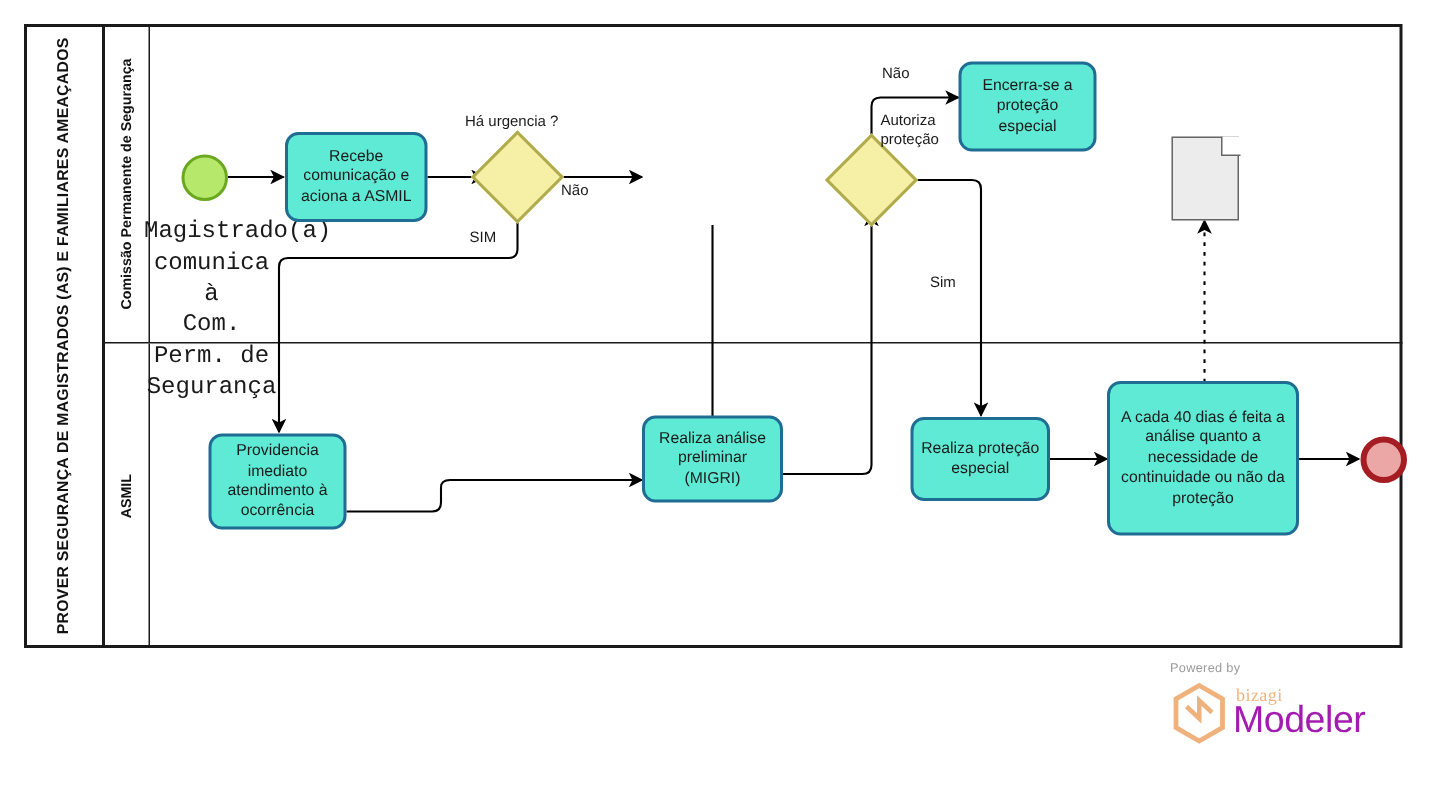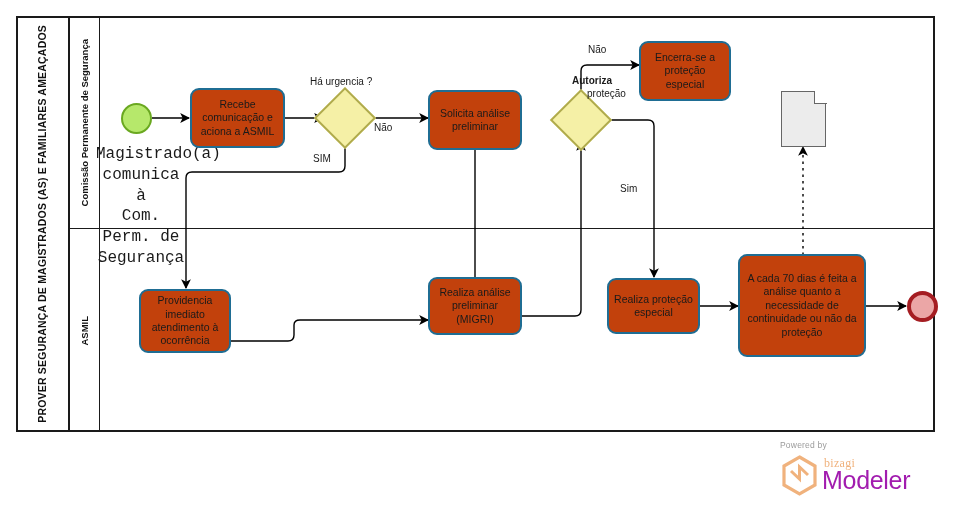--- a/index.html
+++ b/index.html
@@ -22,21 +22,21 @@
   .lane-top{top:0;width:865px;height:211px;border-bottom:1.5px solid #1a1a1a;}
   .lane-bottom{top:211px;width:865px;height:203px;}
   .lane-header{position:absolute;left:0;top:0;width:30px;height:100%;
         border-right:1.5px solid #1a1a1a;box-sizing:border-box;
         display:flex;align-items:center;justify-content:center;}
   .lane-header .vtext{writing-mode:vertical-rl;transform:rotate(180deg);
         font-size:9.5px;font-weight:bold;color:#111;white-space:nowrap;}
 
   
   .task{position:absolute;box-sizing:border-box;
-        background:#c2410c;border:2px solid #1f6d93;border-radius:9px;
+        background:#5eead4;border:2px solid #1f6d93;border-radius:9px;
         display:flex;align-items:center;justify-content:center;
         text-align:center;font-size:10.5px;color:#1a1a1a;line-height:1.28;
         padding:3px 5px;}
   .start-event{position:absolute;width:31px;height:31px;border-radius:50%;
         background:#b6e86b;border:2px solid #6aa820;box-sizing:border-box;}
   .end-event{position:absolute;width:31px;height:31px;border-radius:50%;
         background:#eba6a6;border:4px solid #a51d22;box-sizing:border-box;}
   .gateway{position:absolute;width:44px;height:44px;
         background:#f5f0a6;border:2px solid #b0ab4d;box-sizing:border-box;
         transform:rotate(45deg);}
@@ -129,41 +129,40 @@
     <div>Segurança</div>
   </div>
 
   <div class="task" style="left:190px;top:88px;width:95px;height:60px;">Recebe comunicação e aciona a ASMIL</div>
 
   <div class="gateway" style="left:323px;top:96px;"></div>
   <div class="flow-label" style="left:310px;top:76px;">Há urgencia ?</div>
   <div class="flow-label" style="left:313px;top:153px;">SIM</div>
   <div class="flow-label" style="left:374px;top:122px;">Não</div>
 
-  <div class="task" style="left:428px;top:90px;width:94px;height:60px;">Solicita análise preliminar</div>
 
   <div class="gateway" style="left:559px;top:98px;"></div>
   <div class="flow-label" style="left:588px;top:44px;">Não</div>
-  <div class="flow-label" style="left:572px;top:75px;font-weight:bold;">Autoriza</div>
+  <div class="flow-label" style="left:587px;top:75px;">Autoriza</div>
   <div class="flow-label" style="left:587px;top:88px;">proteção</div>
   <div class="flow-label" style="left:620px;top:183px;">Sim</div>
 
   <div class="task" style="left:639px;top:41px;width:92px;height:60px;">Encerra-se a proteção especial</div>
 
   <div class="data-object" style="left:781px;top:91px;">
     <span class="fold"></span>
   </div>
 
   <div class="task" style="left:139px;top:289px;width:92px;height:64px;">Providencia imediato atendimento à ocorrência</div>
 
   <div class="task" style="left:607px;top:278px;width:93px;height:56px;">Realiza proteção especial</div>
 
   <div class="task" style="left:428px;top:277px;width:94px;height:58px;">Realiza análise preliminar (MIGRI)</div>
 
-  <div class="task" style="left:738px;top:254px;width:128px;height:103px;">A cada 70 dias é feita a análise quanto a necessidade de continuidade ou não da proteção</div>
+  <div class="task" style="left:738px;top:254px;width:128px;height:103px;">A cada 40 dias é feita a análise quanto a necessidade de continuidade ou não da proteção</div>
 
   <div class="end-event" style="left:907px;top:291px;"></div>
 
   <div class="logo">
     <div class="powered">Powered by</div>
     <svg class="hex" width="44" height="44" viewBox="0 0 44 44" xmlns="http://www.w3.org/2000/svg">
       <path d="M21.5 3 L37 12 L37 31 L21.5 40 L6 31 L6 12 Z" fill="none" stroke="#f0b27d" stroke-width="3.2"></path>
       <path d="M13 17 L21.5 25 L21.5 13 L30 21" fill="none" stroke="#f0b27d" stroke-width="3"></path>
     </svg>
     <div class="biz">bizagi</div>

